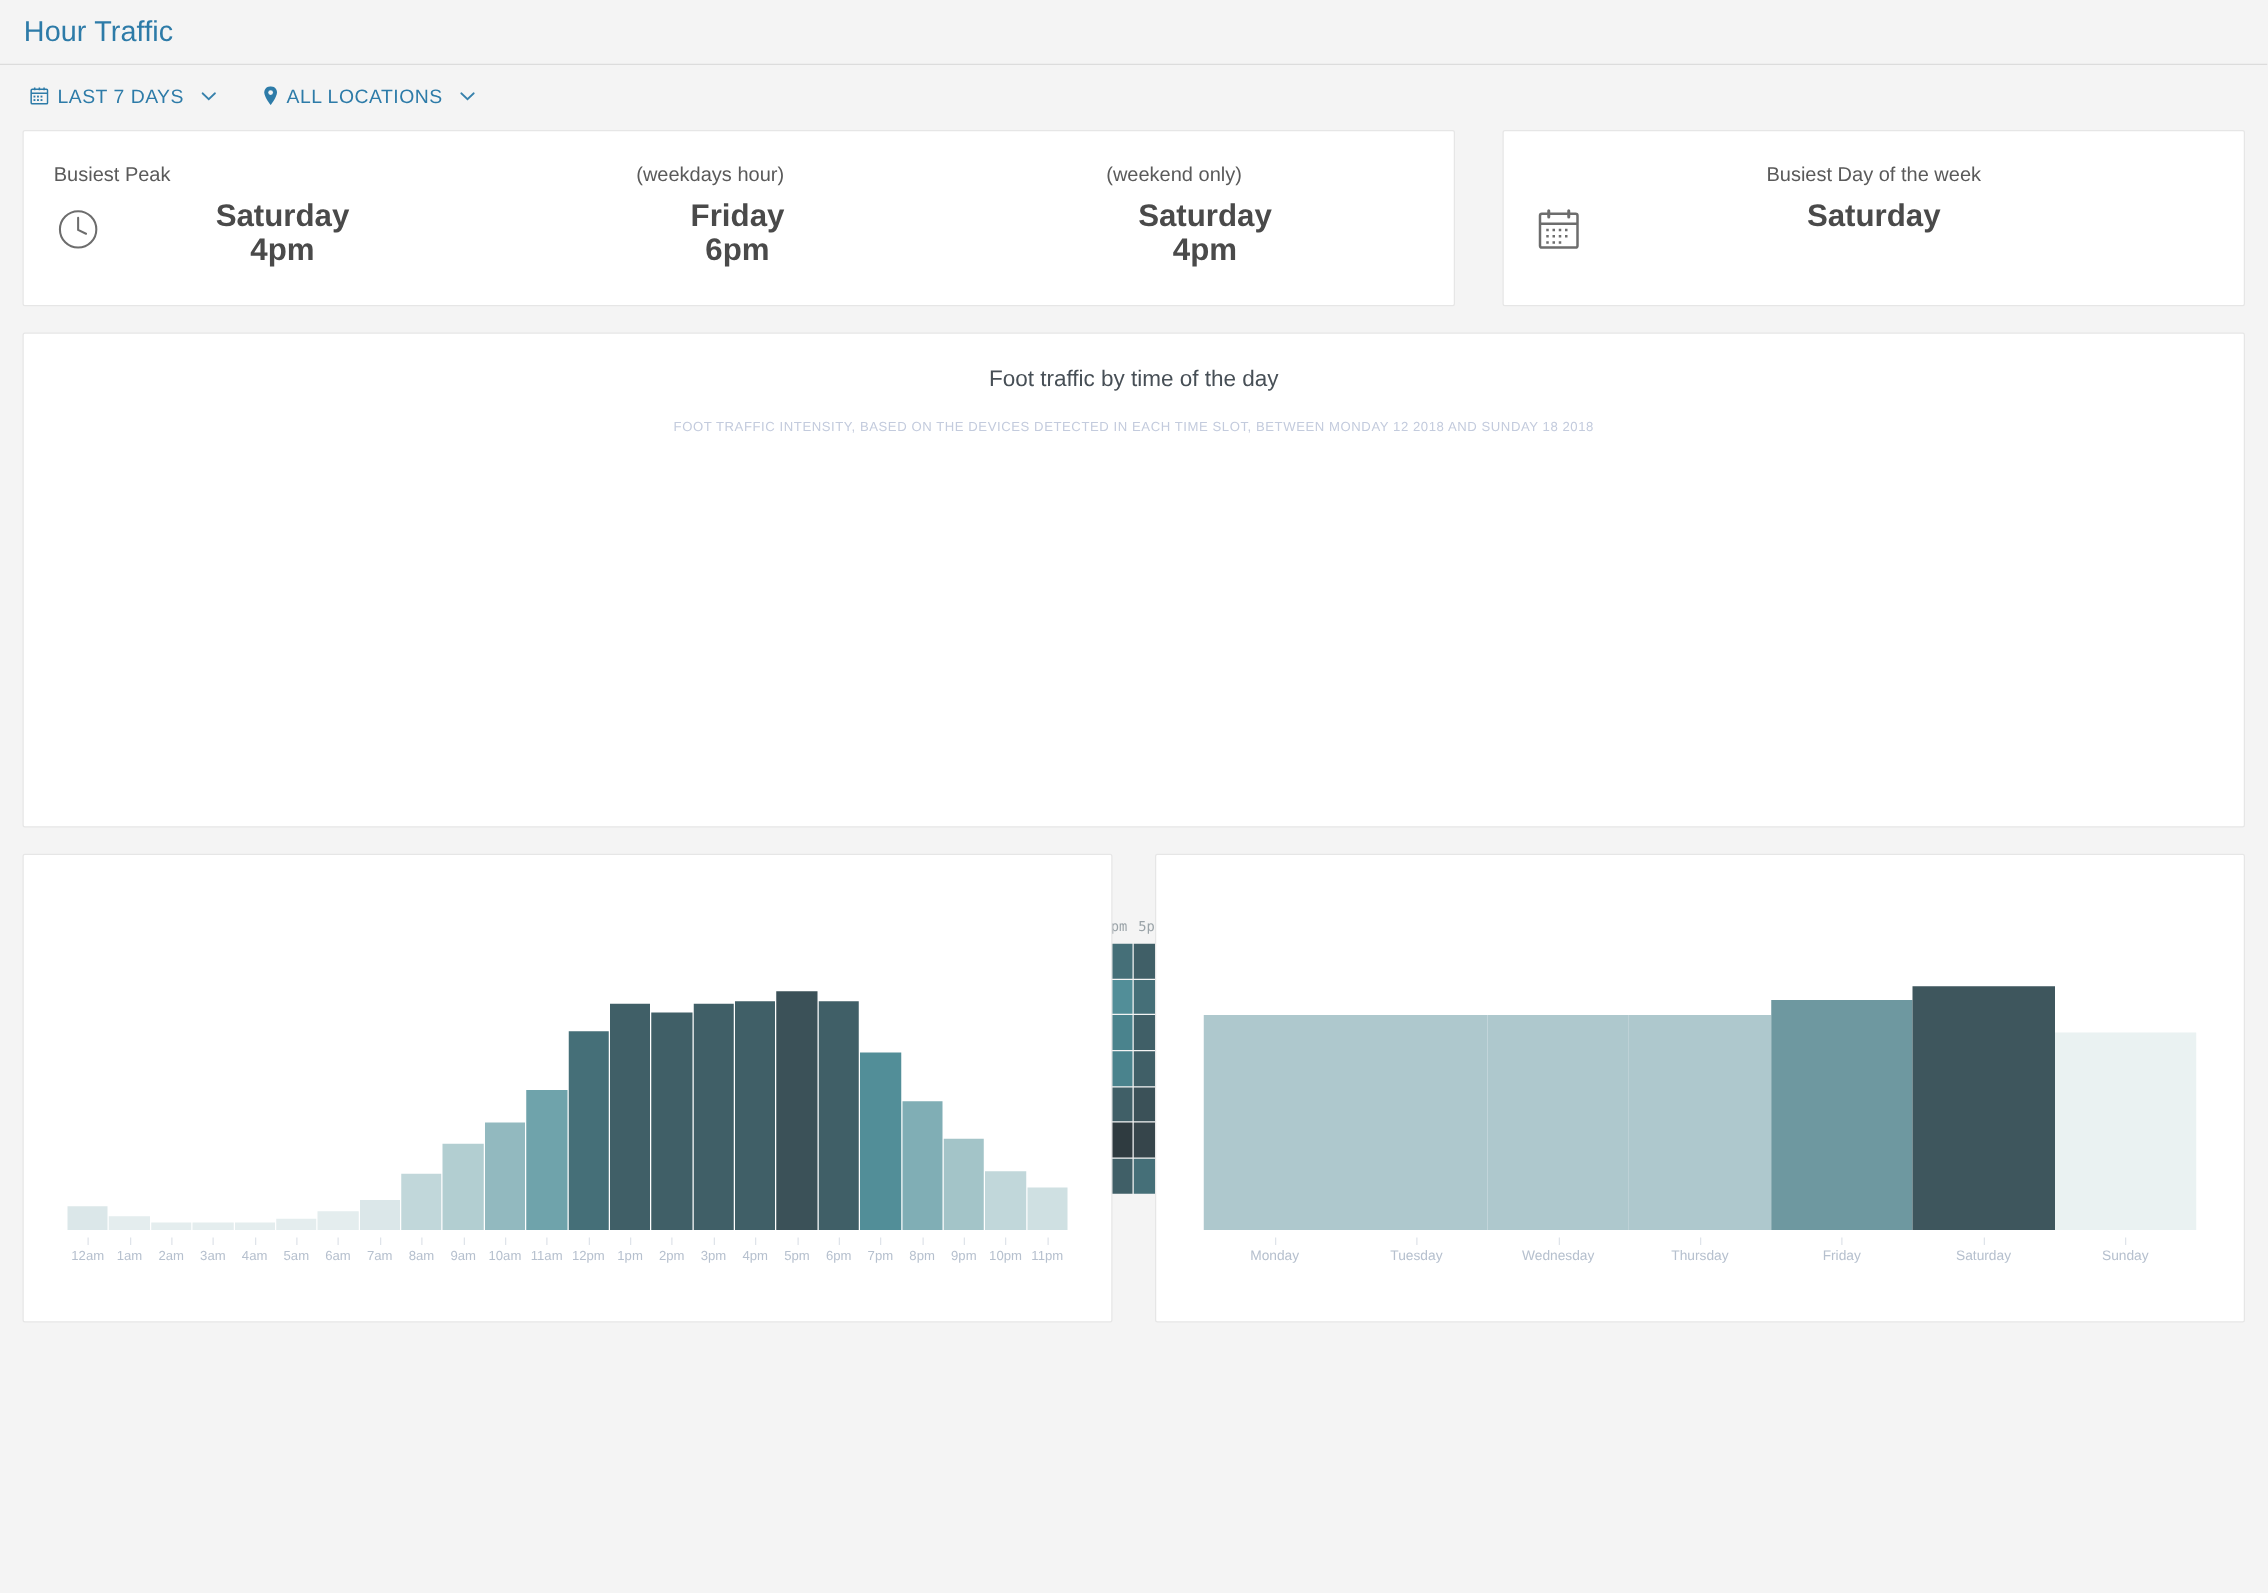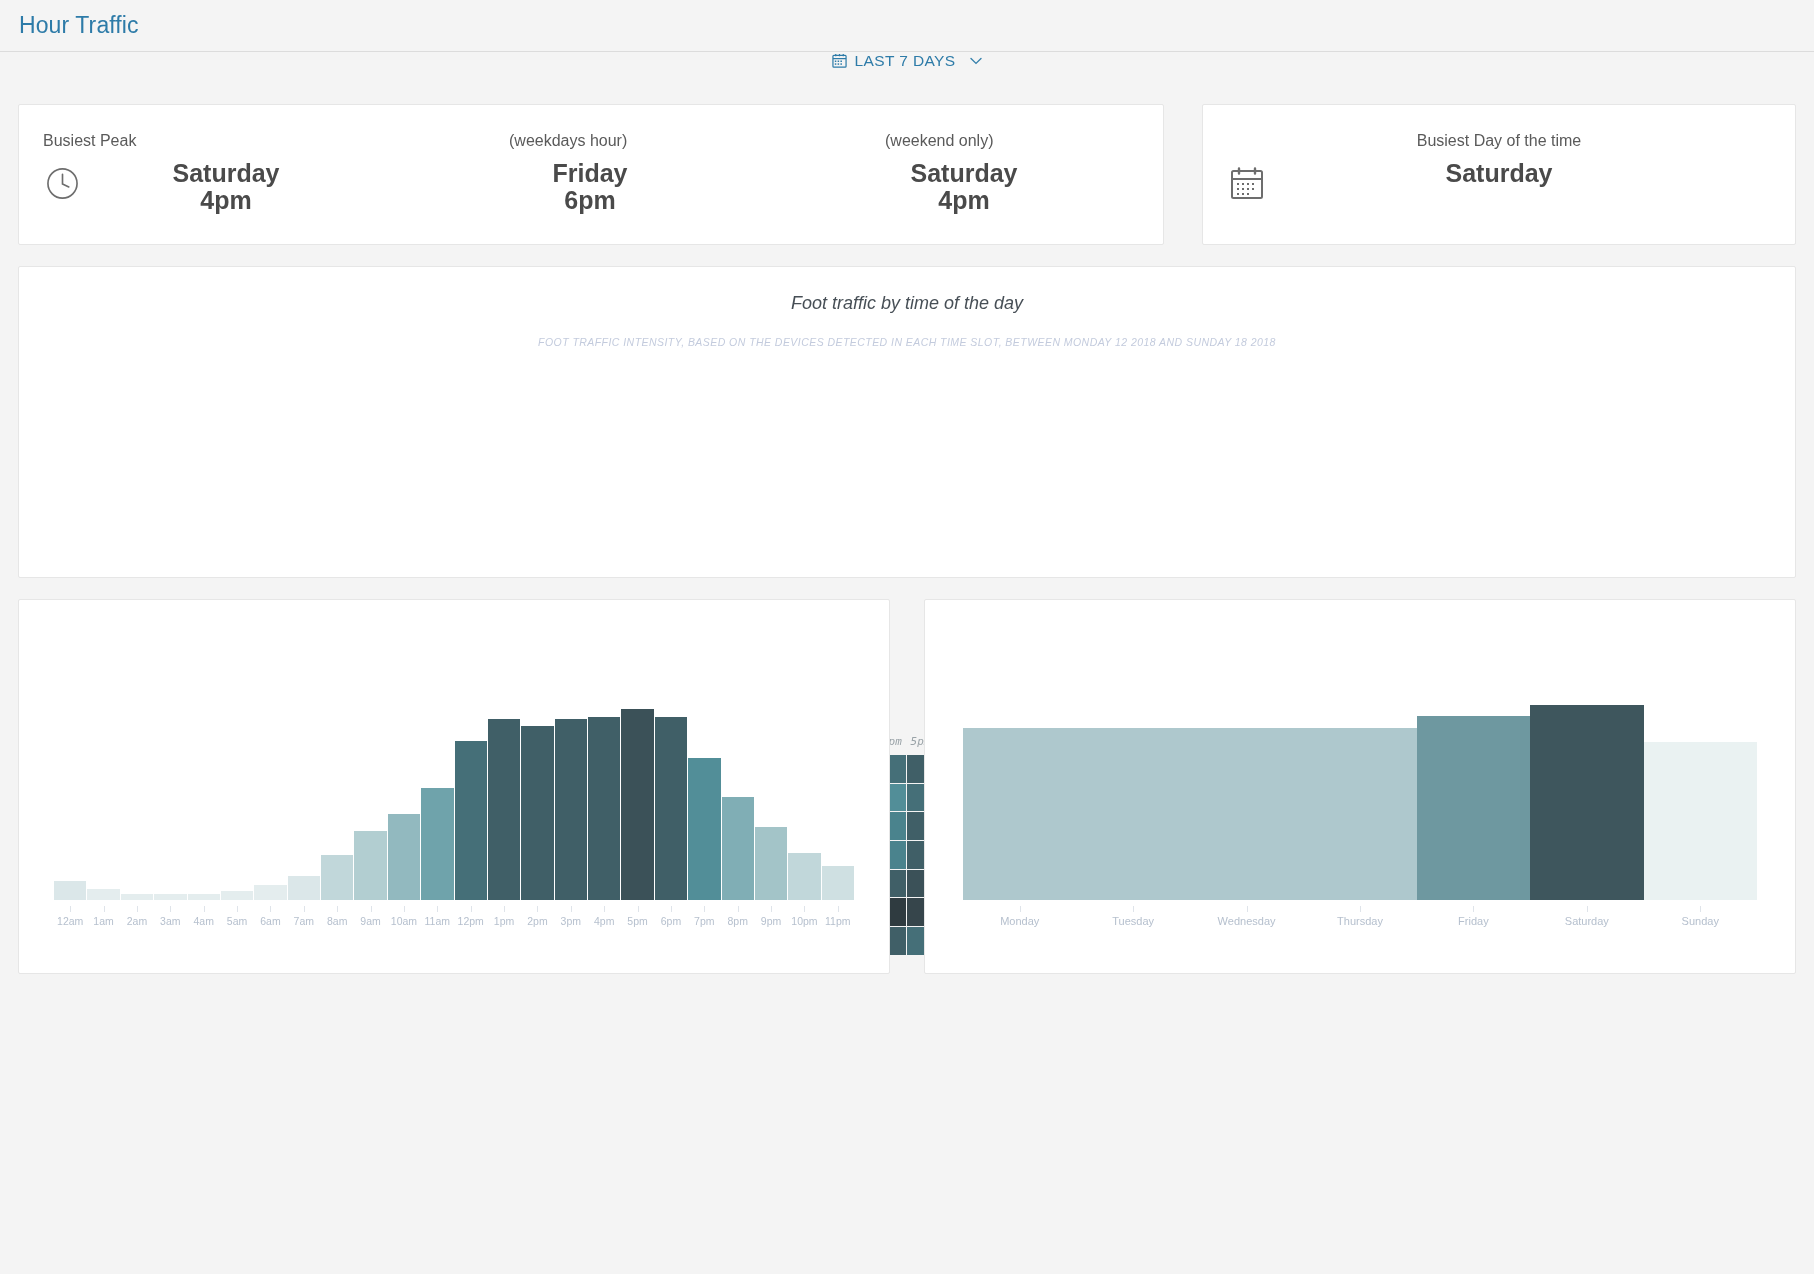--- a/index.html
+++ b/index.html
@@ -26,21 +26,20 @@
     font-weight: 400;
     letter-spacing: 0.1px;
   }
 
   .filterbar {
     height: 52px;
     display: flex;
     align-items: center;
     padding: 0 24px;
     gap: 38px;
-    flex-direction: column;
   }
   .filter {
     display: flex;
     align-items: center;
     gap: 7px;
     color: #2d7ba8;
     font-size: 15.5px;
     letter-spacing: 0.4px;
     cursor: pointer;
   }
@@ -103,23 +102,22 @@
   .slot-b .kpi-value { left: 473px; width: 196px; }
   .slot-c .kpi-label { left: 866px; }
   .slot-c .kpi-value { left: 847px; width: 196px; }
   .kpi-right .kpi-label { left: 86px; width: 420px; text-align: center; }
   .kpi-right .kpi-value { left: 86px; width: 420px; }
   .kpi-right .kpi-icon { left: 27px; }
 
   
   .heat-card {
     margin: 21px 18px 0 18px;
-    height: 312px;
+    height: 396px;
     position: relative;
-    font-style: italic;
   }
   .panel-title {
     text-align: center;
     font-size: 18px;
     color: #474f56;
     padding-top: 26px;
   }
   .panel-sub {
     text-align: center;
     font-size: 10.5px;
@@ -332,21 +330,21 @@
     <div class="slot-c">
       <div class="kpi-label">(weekend only)</div>
       <div class="kpi-value">
         <span>Saturday</span><br>
         <span>4pm</span>
       </div>
     </div>
   </div>
 
   <div class="card kpi-right">
-    <div class="kpi-label">Busiest Day of the time</div>
+    <div class="kpi-label">Busiest Day of the week</div>
     <div class="kpi-icon">
       <svg width="34" height="33" viewBox="0 0 34 33">
           <rect x="2" y="4" width="30" height="27" rx="1.5" fill="none" stroke="#6d6d6d" stroke-width="2"></rect>
           <path d="M2 12h30" stroke="#6d6d6d" stroke-width="2"></path>
           <path d="M9 1.5v5M25 1.5v5" stroke="#6d6d6d" stroke-width="2.4" stroke-linecap="round"></path>
           <g fill="#6d6d6d">
             <rect x="7" y="16" width="2" height="2"></rect>
             <rect x="12" y="16" width="2" height="2"></rect>
             <rect x="17" y="16" width="2" height="2"></rect>
             <rect x="22" y="16" width="2" height="2"></rect>

